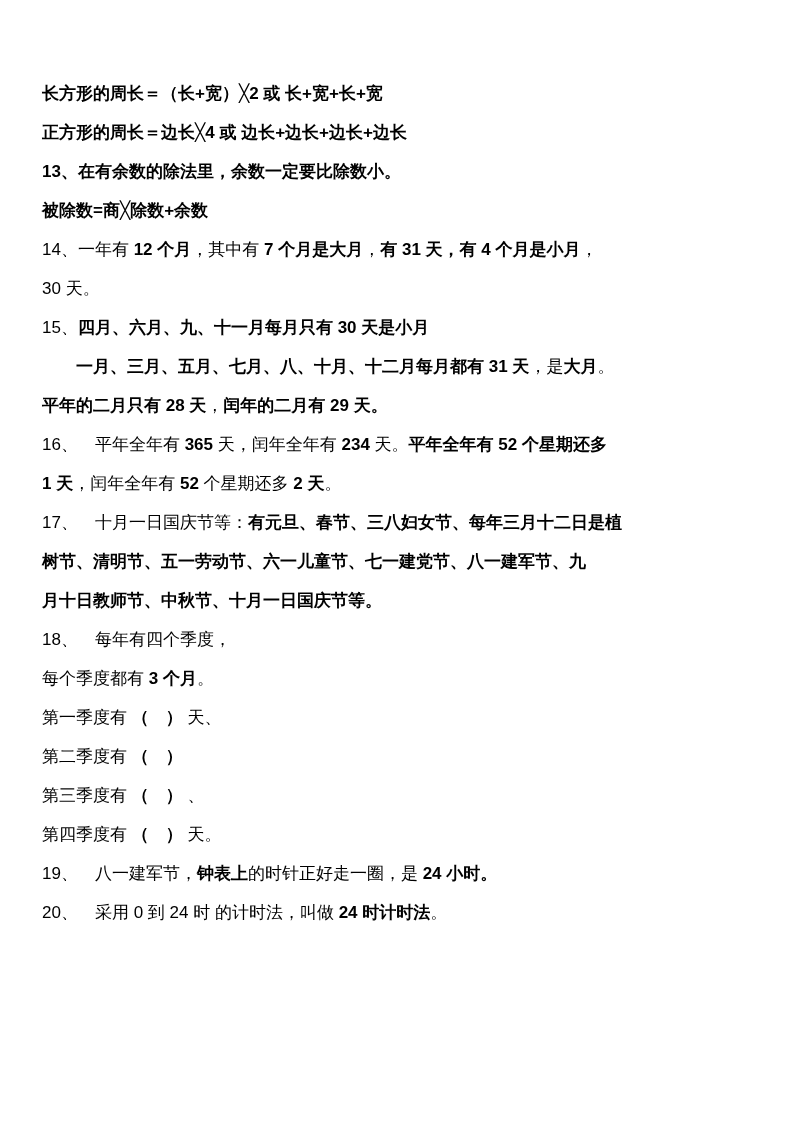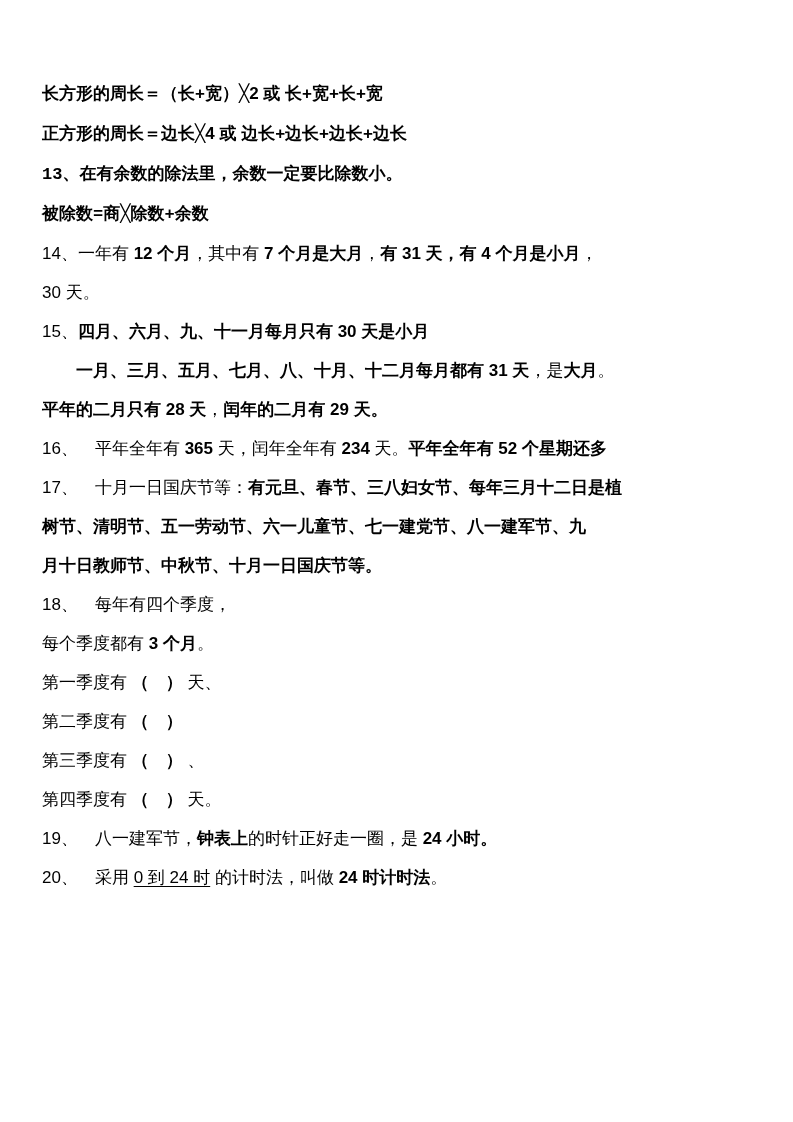--- a/index.html
+++ b/index.html
@@ -18,40 +18,41 @@
     width: 793px;
     height: 1122px;
     box-sizing: border-box;
     padding: 74px 42px 0 42px;
   }
   .line {
     font-size: 17px;
     line-height: 39px;
     white-space: normal;
   }
-  .b { font-weight: bold; font-family: Liberation Mono, monospace; }
-  .u { text-decoration: underline; text-underline-offset: 3px; }
+  .b { font-weight: bold; }
+  .u { text-underline-offset: 3px; }
   .ub { font-weight: bold; text-underline-offset: 3px; }
   .indent { display: inline-block; width: 34px; }
 </style>
 </head>
 <body>
 
 <div class="page">
   <div id="content">
       <div class="line"><span class="b">长方形的周长＝</span><span class="ub">（长+宽）╳2 或  长+宽+长+宽</span></div>
       <div class="line"><span class="b">正方形的周长＝</span><span class="ub">边长╳4 或   边长+边长+边长+边长</span></div>
       <div class="line"><span class="b">13、</span><span class="ub">在有余数的除法里，余数一定要比除数小。</span></div>
       <div class="line"><span class="b">被除数=商╳除数+余数</span></div>
       <div class="line"><span>14、一年有 </span><span class="ub">12 个月</span><span>，其中有 </span><span class="ub">7 个月是大月</span><span>，</span><span class="ub">有 31 天，有 4 个月是小月</span><span>，</span></div>
       <div class="line"><span>30 天。</span></div>
       <div class="line"><span>15、</span><span class="ub">四月、六月、九、十一月每月只有 30 天是小月</span></div>
       <div class="line"><span class="indent"></span><span class="ub">一月、三月、五月、七月、八、十月、十二月每月都有 </span><span class="ub">31 天</span><span>，是</span><span class="ub">大月</span><span>。</span></div>
       <div class="line"><span class="ub">平年的二月只有 28 天</span><span>，</span><span class="ub">闰年的二月有 29 天。</span></div>
       <div class="line"><span>16、</span><span>　平年全年有 </span><span class="ub">365</span><span> 天，闰年全年有 </span><span class="ub">234</span><span> 天。</span><span class="ub">平年全年有 </span><span class="ub">52</span><span class="ub"> 个星期还多</span></div>
+      <div class="line"><span class="ub">1 天</span><span>，闰年全年有 </span><span class="ub">52</span><span> 个星期还多 </span><span class="ub">2 天</span><span>。</span></div>
       <div class="line"><span>17、</span><span>　十月一日国庆节等：</span><span class="ub">有元旦、春节、三八妇女节、每年三月十二日是植</span></div>
       <div class="line"><span class="ub">树节、清明节、五一劳动节、六一儿童节、七一建党节、八一建军节、九</span></div>
       <div class="line"><span class="ub">月十日教师节、中秋节、十月一日国庆节等。</span></div>
       <div class="line"><span>18、</span><span>　每年有四个季度，</span></div>
       <div class="line"><span>每个季度都有 </span><span class="ub">3 个月</span><span>。</span></div>
       <div class="line"><span>第一季度有 </span><span class="ub">（　）</span><span> 天、</span></div>
       <div class="line"><span>第二季度有 </span><span class="ub">（　）</span></div>
       <div class="line"><span>第三季度有 </span><span class="ub">（　）</span><span> 、</span></div>
       <div class="line"><span>第四季度有 </span><span class="ub">（　）</span><span> 天。</span></div>
       <div class="line"><span>19、</span><span>　八一建军节，</span><span class="ub">钟表上</span><span>的时针正好走一圈，是 </span><span class="ub">24 小时。</span></div>

